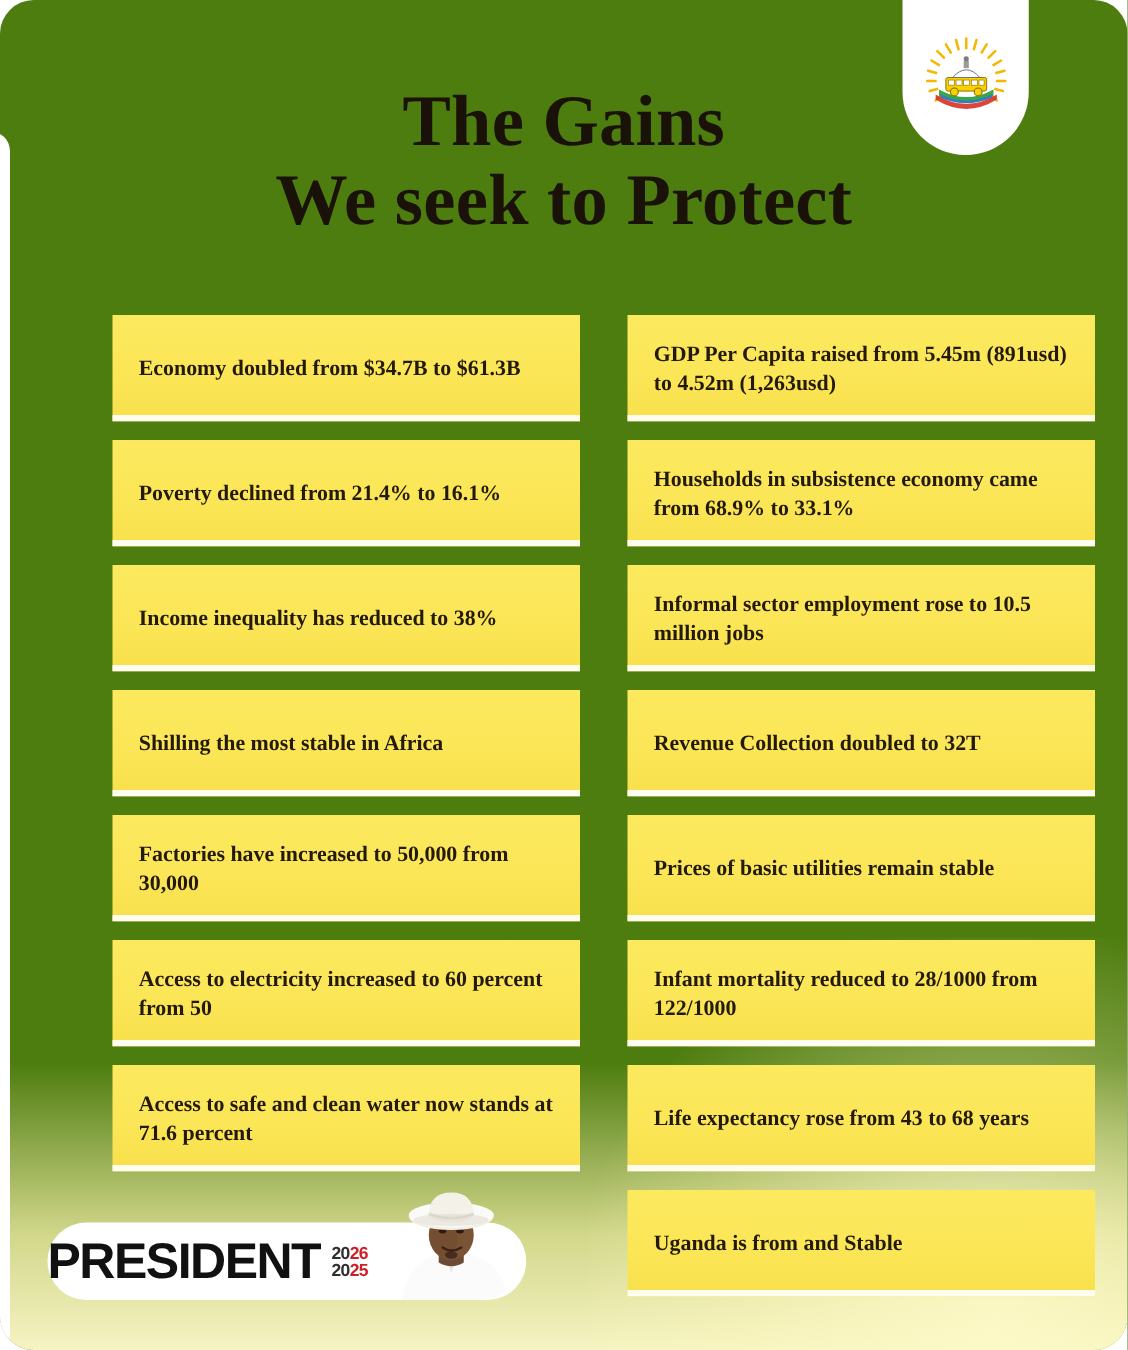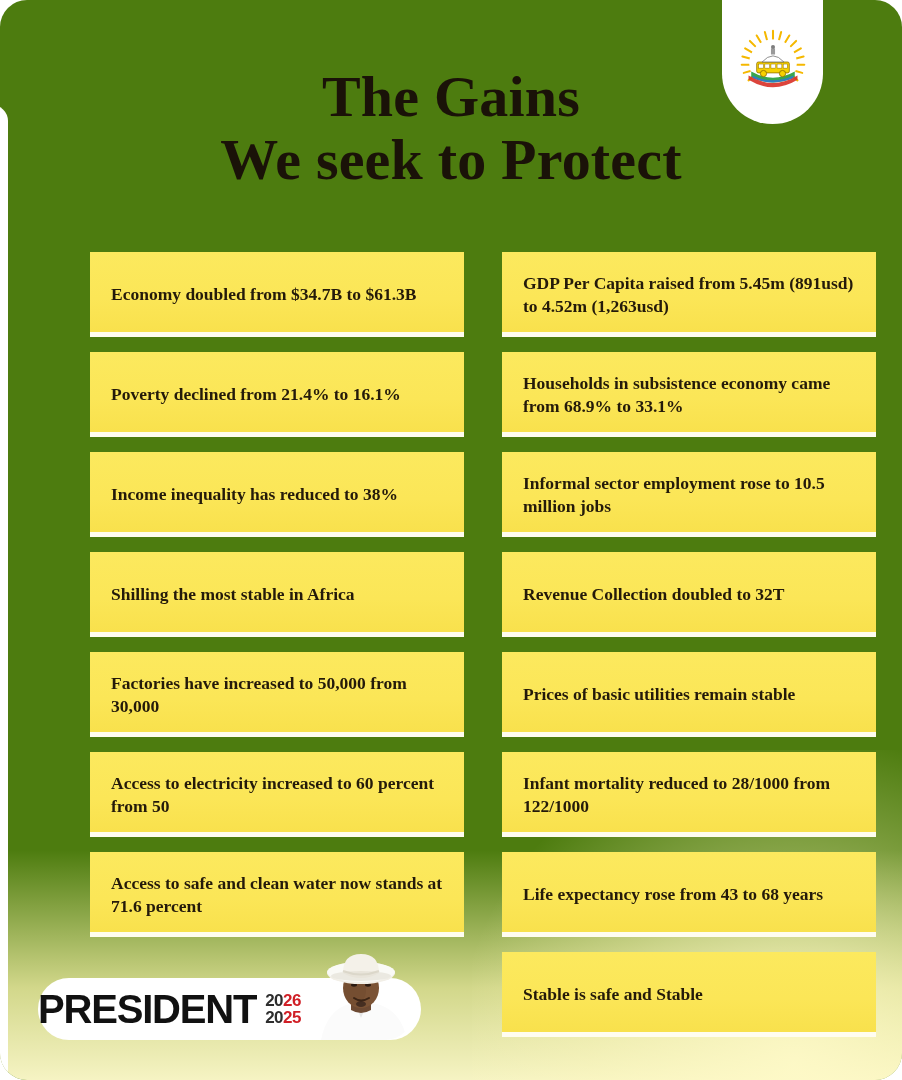--- a/index.html
+++ b/index.html
@@ -150,21 +150,21 @@
     font-weight: bold;
     font-size: 40px;
     letter-spacing: -1.2px;
     color: #111111;
     line-height: 1;
   }
   .badge-years {
     margin-left: 9px;
     font-family: "Liberation Sans", "DejaVu Sans", sans-serif;
     font-weight: bold;
-    font-size: 17px;
+    font-size: 14px;
     line-height: 1.02;
     letter-spacing: -0.5px;
     text-align: right;
   }
   .badge-years .yr { display: block; white-space: nowrap; }
   .badge-years .pre { color: #2e2e2e; }
   .badge-years .post { color: #d01f26; }
 
   
   .badge-portrait {
@@ -287,21 +287,21 @@
       <div class="stat-card">
           <div class="stat-text">Prices of basic utilities remain stable</div>
         </div>
       <div class="stat-card">
           <div class="stat-text">Infant mortality reduced to 28/1000 from 122/1000</div>
         </div>
       <div class="stat-card">
           <div class="stat-text">Life expectancy rose from 43 to 68 years</div>
         </div>
       <div class="stat-card">
-          <div class="stat-text">Stable is safe and Stable</div>
+          <div class="stat-text">Uganda is from and Stable</div>
         </div>
     </div>
 
   </div>
 
   <div class="president-badge">
     <div class="badge-word">PRESIDENT</div>
     <div class="badge-years">
       <span class="yr"><span class="pre">20</span><span class="post">26</span></span>
       <span class="yr"><span class="pre">20</span><span class="post">25</span></span>

